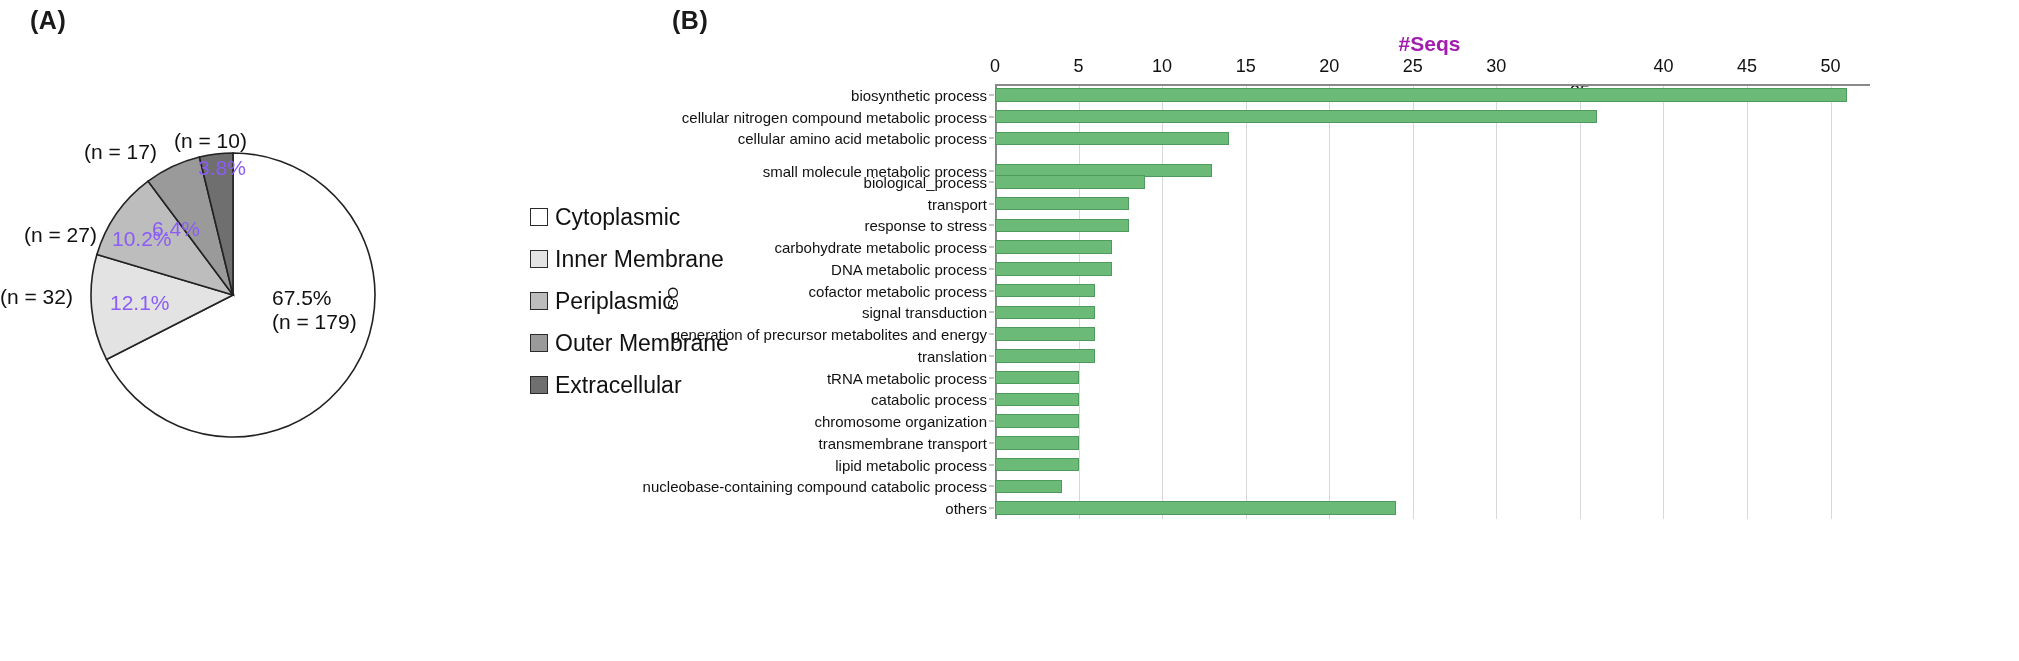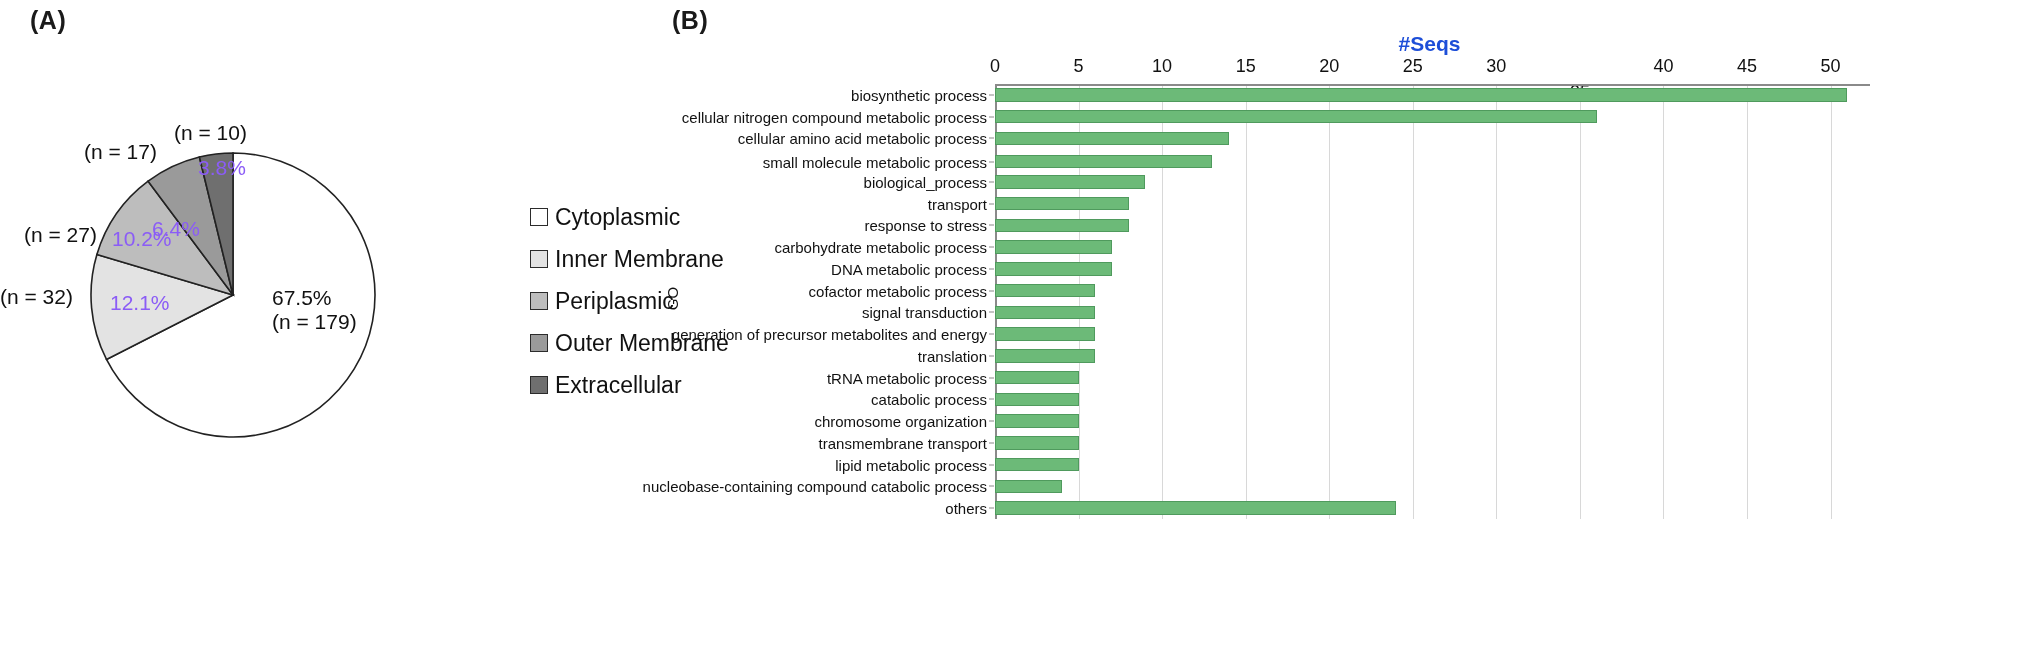--- a/index.html
+++ b/index.html
@@ -7,21 +7,21 @@
        font-family:"Liberation Sans",sans-serif;color:#1a1a1a;}
 
   
   #panelA{position:absolute;left:0;top:0;width:660px;height:661px;}
   #panelA-tag{position:absolute;left:30px;top:6px;font-size:25px;font-weight:bold;letter-spacing:.5px;}
 
   #pieWrap{position:absolute;left:88px;top:150px;width:290px;height:290px;}
   #pieSvg{display:block;}
 
   .pie-callout{position:absolute;font-size:21px;color:#111;white-space:nowrap;line-height:1.15;}
-  #co-n10{left:174px;top:121px;text-align:center;}
+  #co-n10{left:174px;top:129px;text-align:center;}
   #co-n17{left:84px;top:140px;}
   #co-n27{left:24px;top:196px;margin-top:27px;}
   #co-n32{left:0px;top:285px;}
   #co-main{left:272px;top:286px;text-align:left;}
 
   .slice-pct{position:absolute;font-size:21px;color:#8b5cf6;white-space:nowrap;}
   #pct-extra{left:198px;top:156px;}
   #pct-outer{left:152px;top:185px;margin-top:32px;}
   #pct-peri{left:112px;top:227px;}
   #pct-inner{left:110px;top:291px;}
@@ -30,21 +30,21 @@
   .legend-row{display:flex;align-items:center;height:42px;}
   .legend-swatch{width:16px;height:16px;border:1.6px solid #2b2b2b;margin-right:7px;flex:0 0 auto;}
   .legend-label{font-size:23px;color:#111;white-space:nowrap;}
 
   
   #panelB{position:absolute;left:660px;top:0;width:1359px;height:661px;}
   #panelB-tag{position:absolute;left:12px;top:6px;font-size:25px;font-weight:bold;letter-spacing:.5px;}
 
   
   #chartTitle{position:absolute;left:335px;top:32px;width:869px;text-align:center;
-              font-size:21px;font-weight:bold;color:#1d4ed8;}
+              font-size:21px;font-weight:bold;color:#a21caf;}
   #yAxisTitle{position:absolute;left:-18px;top:290px;width:60px;text-align:center;
               font-size:15px;color:#111;transform:rotate(-90deg);}
 
   #plot{position:absolute;left:335px;top:84px;width:869px;height:435px;}
   #ticks{position:absolute;left:335px;top:56px;width:869px;height:24px;}
   .tick-lbl{position:absolute;transform:translateX(-50%);font-size:18px;color:#111;}
   .gridline{position:absolute;top:0;bottom:0;width:1px;background:#d8d8d8;}
   #axisTop{position:absolute;left:0;right:-6px;top:0;height:2px;background:#8a8a8a;}
   #axisLeft{position:absolute;left:0;top:0;bottom:0;width:2px;background:#8a8a8a;}
 
@@ -159,21 +159,21 @@
         <div class="bar-row" style="top: 25.8825px; height: 13.485px;">
           <span class="tickmark"></span>
           <span class="cat-lbl">cellular nitrogen compound metabolic process</span>
           <span class="bar" style="width: 601.615px; background: rgb(108, 186, 120);"></span>
         </div>
         <div class="bar-row" style="top: 47.6325px; height: 13.485px;">
           <span class="tickmark"></span>
           <span class="cat-lbl">cellular amino acid metabolic process</span>
           <span class="bar" style="width: 233.962px; background: rgb(108, 186, 120);"></span>
         </div>
-        <div class="bar-row" style="top: 71px; height: 13.485px; padding-left: 33px;">
+        <div class="bar-row" style="top: 80px; height: 13.485px; padding-left: 33px;">
           <span class="tickmark"></span>
           <span class="cat-lbl">small molecule metabolic process</span>
           <span class="bar" style="width: 217.25px; background: rgb(108, 186, 120);"></span>
         </div>
         <div class="bar-row" style="top: 91.1325px; height: 13.485px;">
           <span class="tickmark"></span>
           <span class="cat-lbl">biological_process</span>
           <span class="bar" style="width: 150.404px; background: rgb(108, 186, 120);"></span>
         </div>
         <div class="bar-row" style="top: 112.882px; height: 13.485px;">

